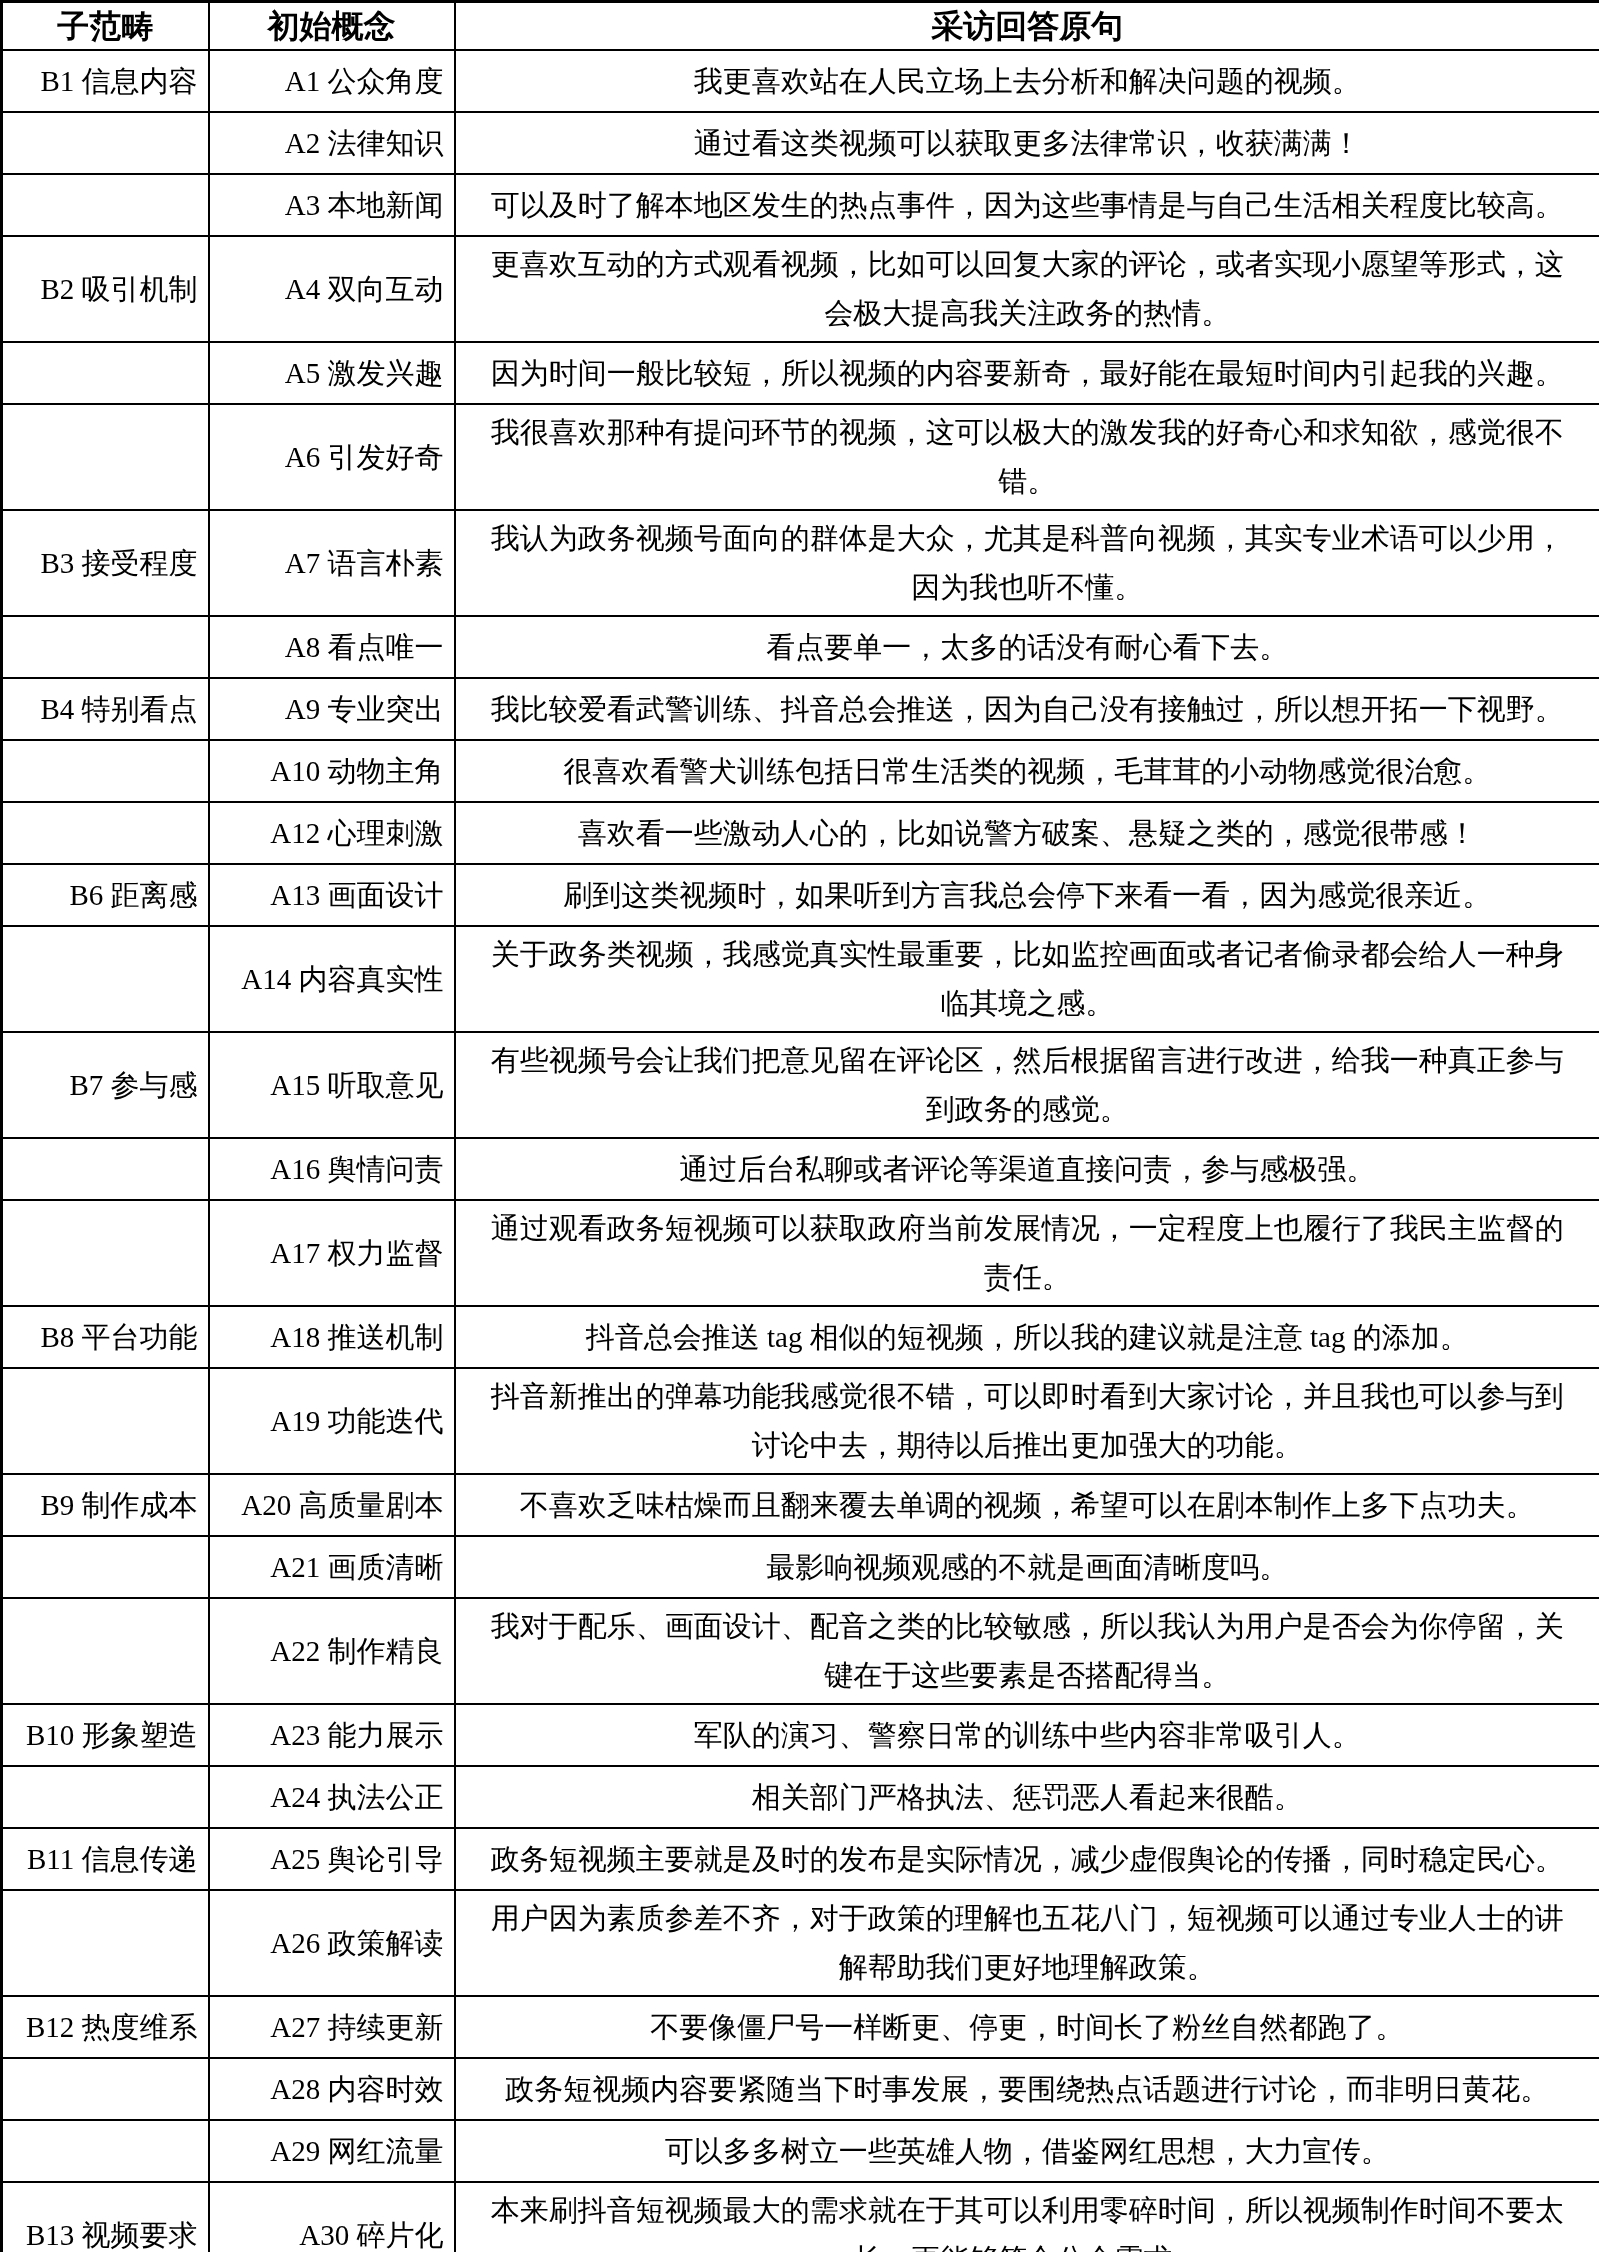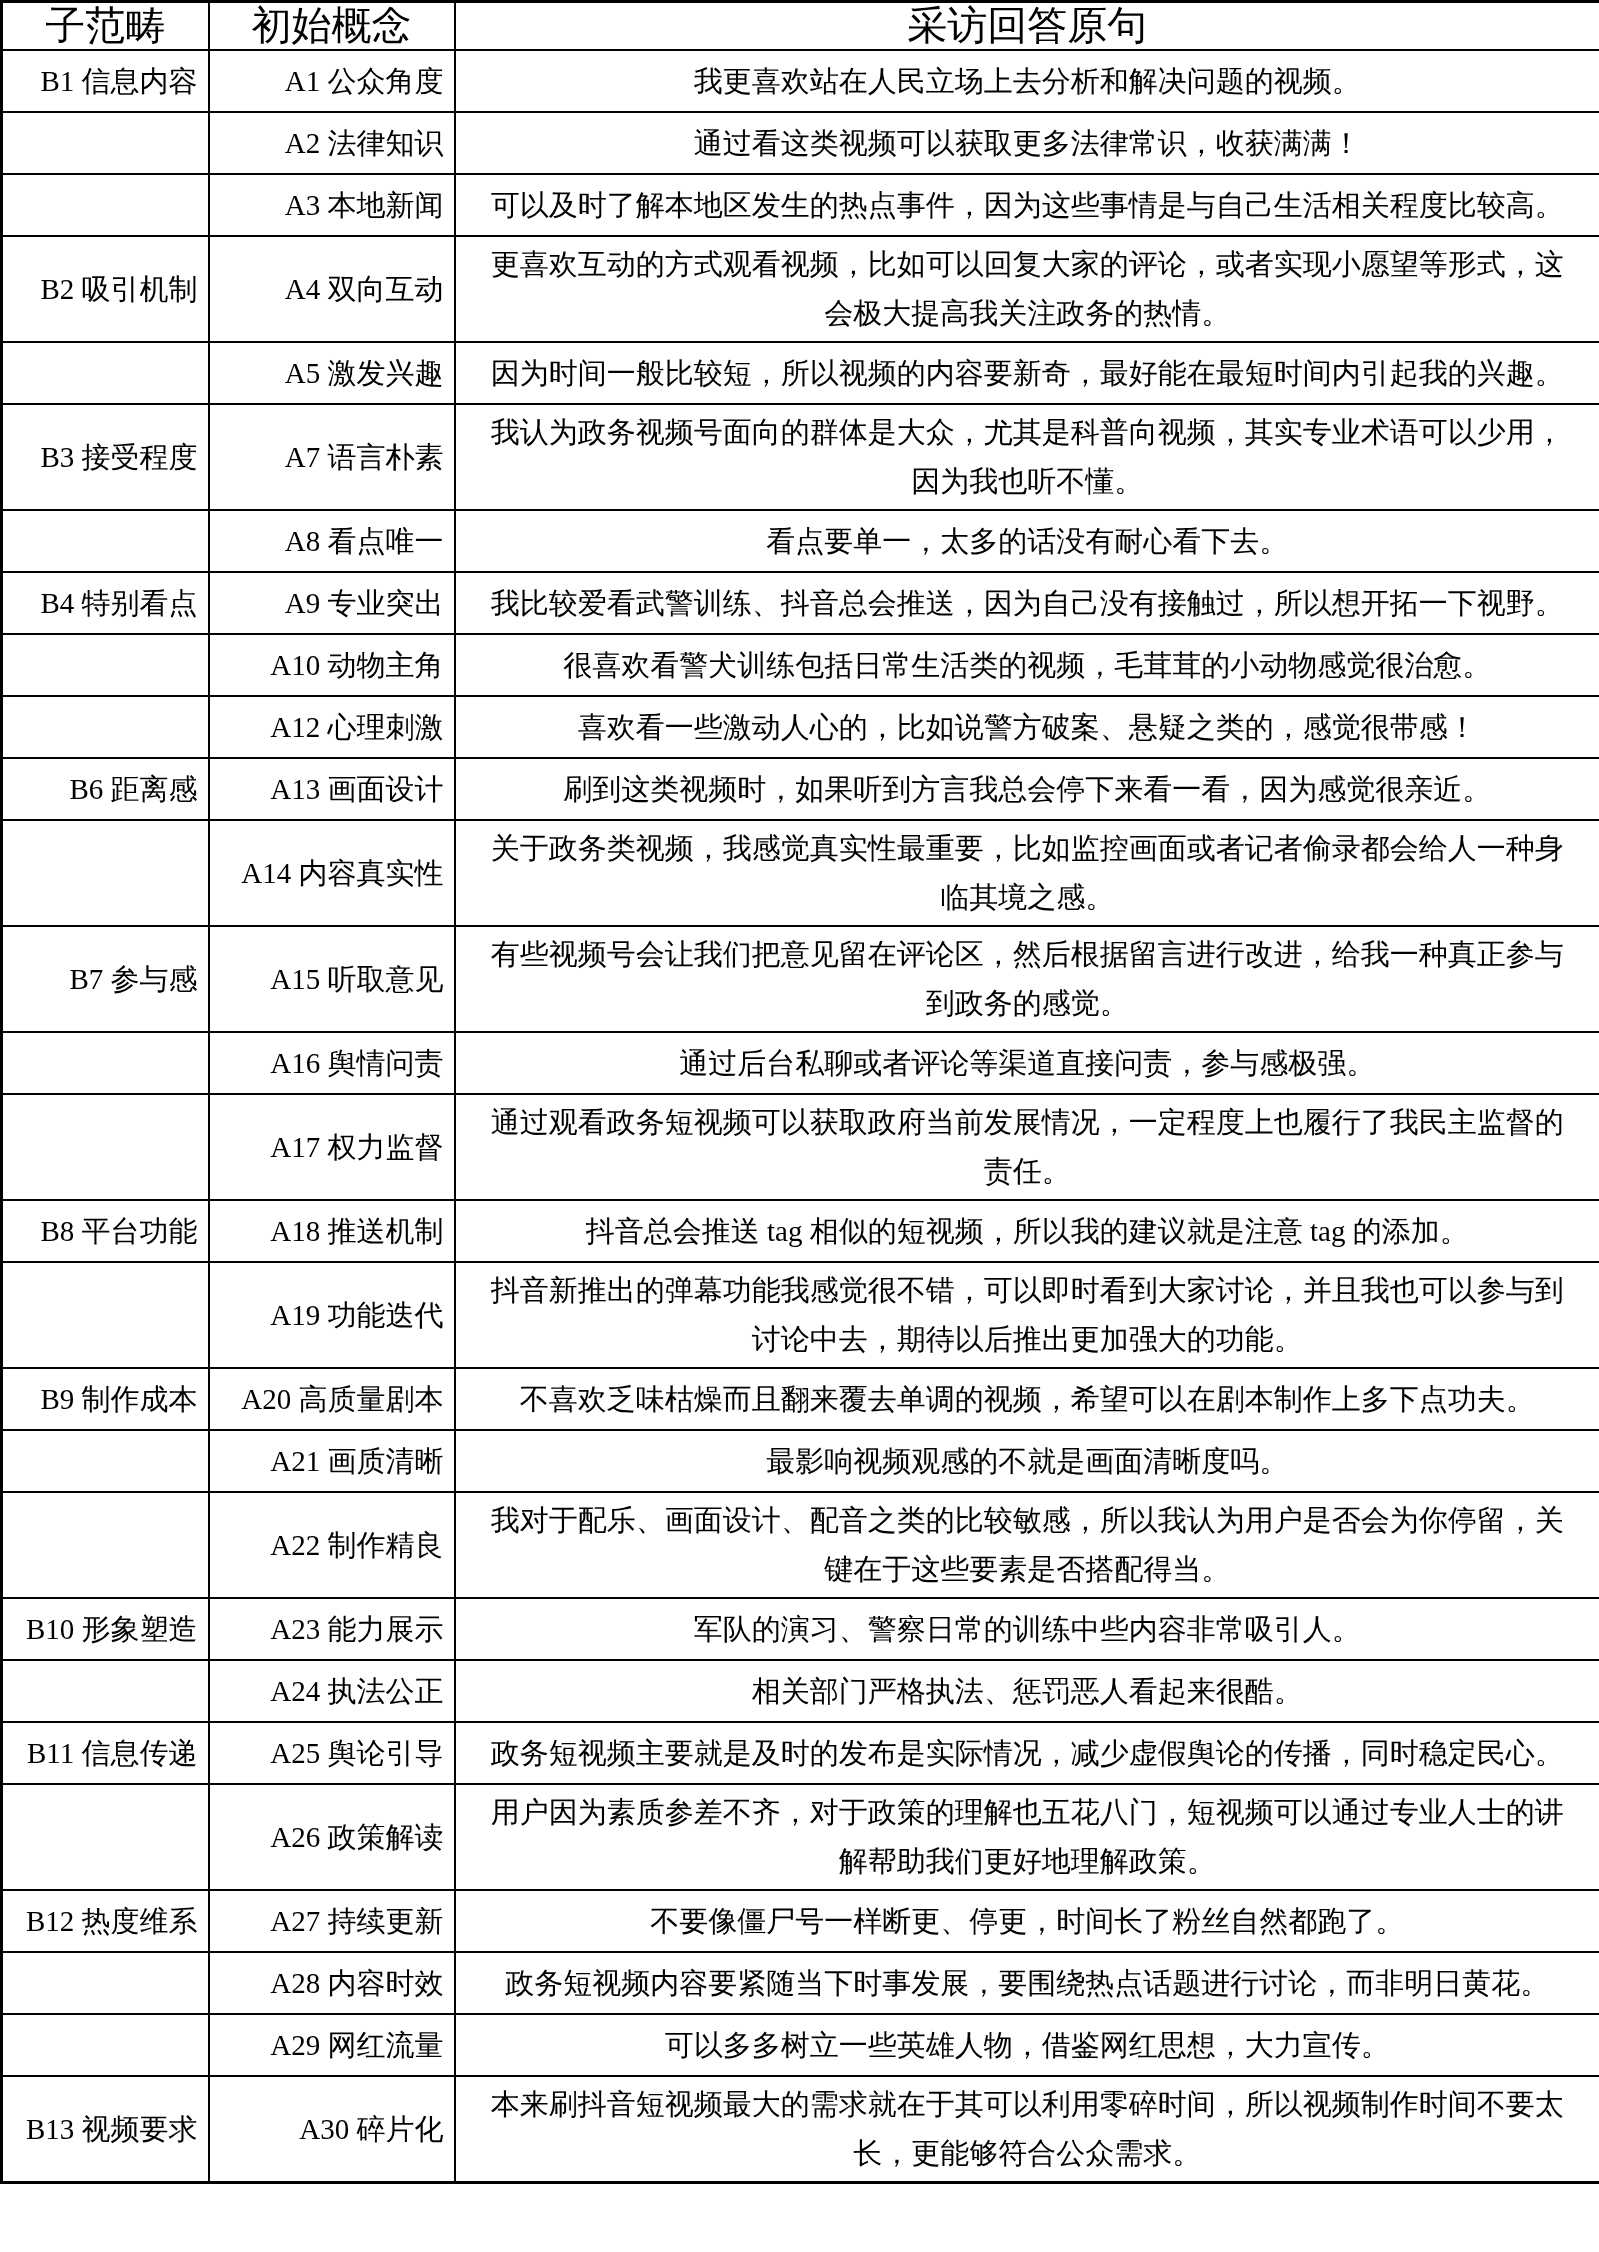--- a/index.html
+++ b/index.html
@@ -22,22 +22,22 @@
     border: 2px solid #000000;
   }
   table.coding-table {
     border-width: 3px;
   }
   col.c-category { width: 207px; }
   col.c-concept  { width: 246px; }
   col.c-quote    { width: 1146px; }
 
   th {
-    font-size: 40px;
-    font-weight: normal;
+    font-size: 32px;
+    font-weight: bold;
     height: 42px;
     padding: 2px 6px;
     text-align: center;
     vertical-align: middle;
     line-height: 40px;
   }
   td {
     font-size: 29px;
     line-height: 49px;
     height: 54px;
@@ -92,20 +92,25 @@
         <td class="category">B2 吸引机制</td>
         <td class="concept">A4 双向互动</td>
         <td class="quote">更喜欢互动的方式观看视频，比如可以回复大家的评论，或者实现小愿望等形式，这会极大提高我关注政务的热情。</td>
       </tr>
       <tr>
         <td class="category"></td>
         <td class="concept">A5 激发兴趣</td>
         <td class="quote">因为时间一般比较短，所以视频的内容要新奇，最好能在最短时间内引起我的兴趣。</td>
       </tr>
       <tr>
+        <td class="category"></td>
+        <td class="concept">A6 引发好奇</td>
+        <td class="quote">我很喜欢那种有提问环节的视频，这可以极大的激发我的好奇心和求知欲，感觉很不错。</td>
+      </tr>
+      <tr>
         <td class="category">B3 接受程度</td>
         <td class="concept">A7 语言朴素</td>
         <td class="quote">我认为政务视频号面向的群体是大众，尤其是科普向视频，其实专业术语可以少用，因为我也听不懂。</td>
       </tr>
       <tr>
         <td class="category"></td>
         <td class="concept">A8 看点唯一</td>
         <td class="quote">看点要单一，太多的话没有耐心看下去。</td>
       </tr>
       <tr>

